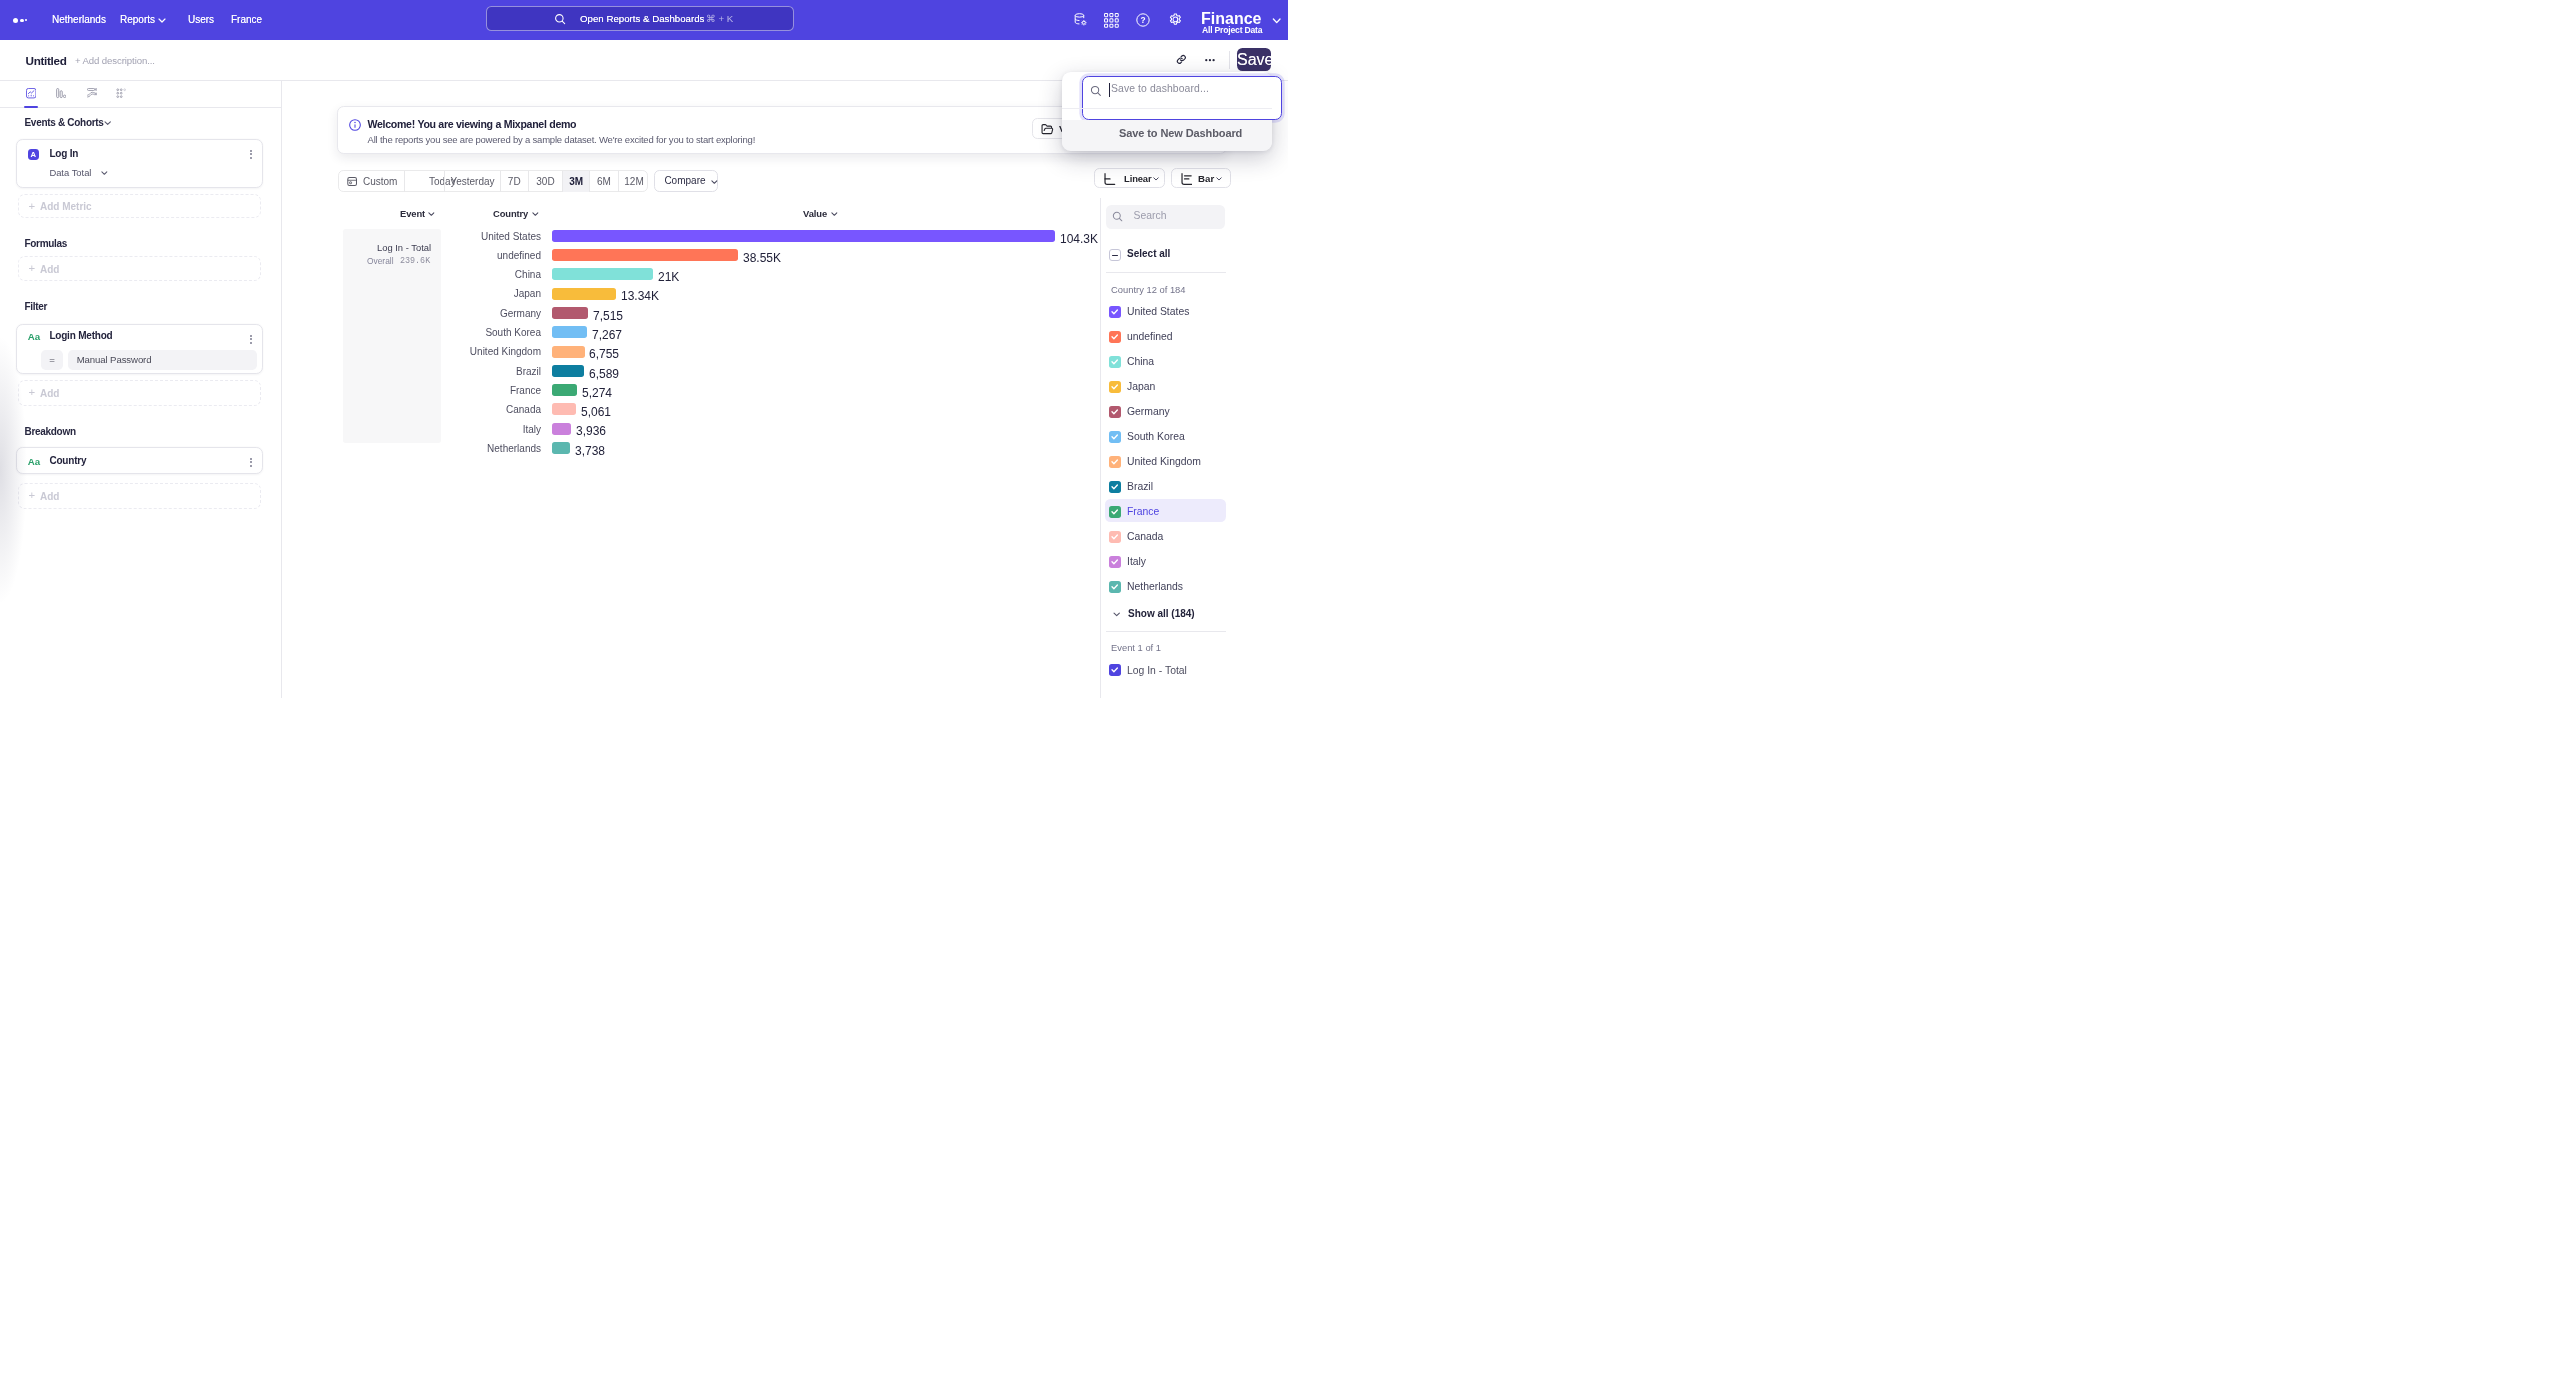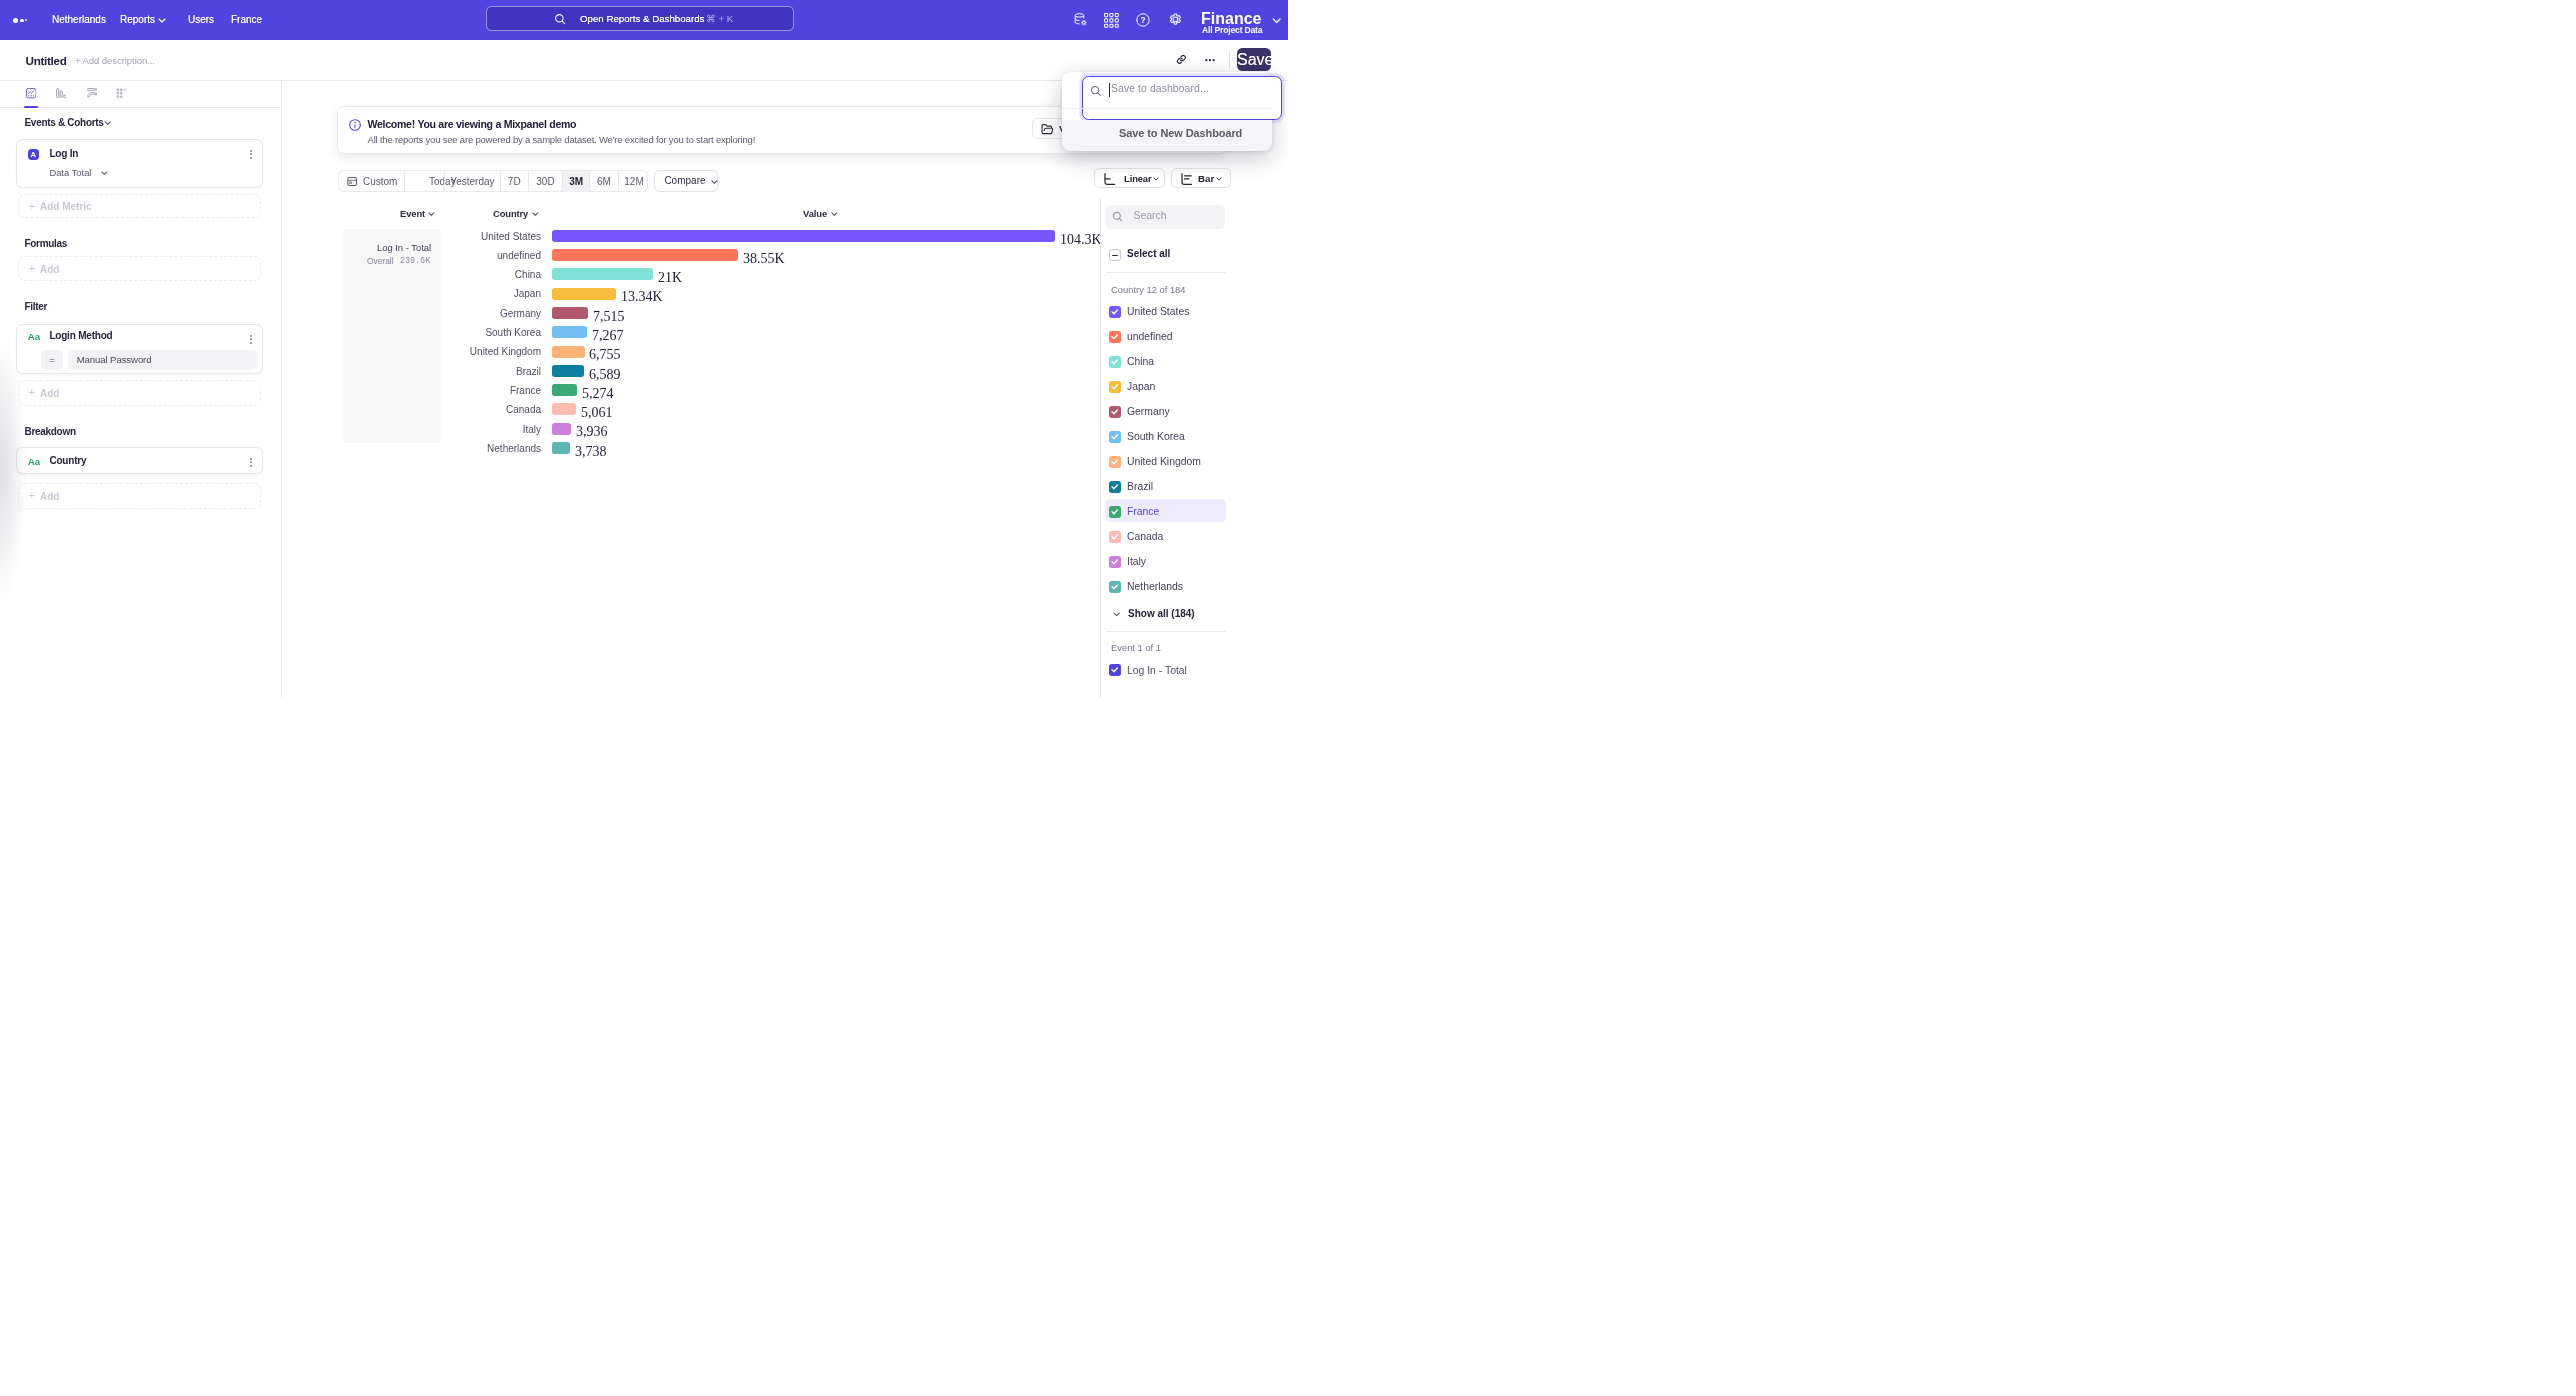--- a/index.html
+++ b/index.html
@@ -58,21 +58,21 @@
 .btn { position:absolute; height:22px; border:0.7px solid #e0e0e7; border-radius:5.4px; background:#fff; }
 
 
 .colhead { position:absolute; font-size:9.4px; font-weight:bold; color:#2b2b3b; letter-spacing:-0.1px; }
 #evbox { position:absolute; left:61px; top:148px; width:98px; height:214px; background:#f7f7f8; border-radius:2.7px; }
 #evbox .l1 { position:absolute; left:34px; top:12.7px; font-size:9.4px; color:#3c3c50; }
 #evbox .l2o { position:absolute; left:24px; top:26.5px; font-size:8.4px; color:#85859a;}
 #evbox .l2v { position:absolute; left:57px; top:26.5px; font-size:8.4px; color:#8e8e9e; font-family:"Liberation Mono",monospace; }
 .rowlabel { position:absolute; width:154px; text-align:right; font-size:10px; color:#4e4e60; }
 .bar { position:absolute; height:12px; border-radius:2.7px; }
-.barval { position:absolute; font-family:Liberation Serif, serif; font-size:14px; color:#22223a;text-align:center; }
+.barval { position:absolute; font-family:Liberation Sans, sans-serif; font-size:12px; color:#22223a;text-align:center; }
 
 
 #vdiv { position:absolute; left:818px; top:117px; width:0.7px; height:500px; background:#e8e8ed; }
 #rsearch { position:absolute; left:824px; top:124px; width:119px; height:24px; background:#f3f3f6; border-radius:5.4px; }
 #rsearch span { position:absolute; left:27.5px; top:5.4px; font-size:10.4px; color:#9c9cac; }
 .rdiv { position:absolute; left:824px; width:120px; height:0.7px; background:#e8e8ed; }
 .rsect { position:absolute; left:829px; font-size:9.4px; color:#73738a; }
 .cb { position:absolute; left:827px; width:12px; height:12px; border-radius:2.7px; }
 .cb svg { position:absolute; left:1.3px; top:1.3px; }
 .cblabel { position:absolute; left:845px; font-size:10.4px; color:#4e4e60; }

